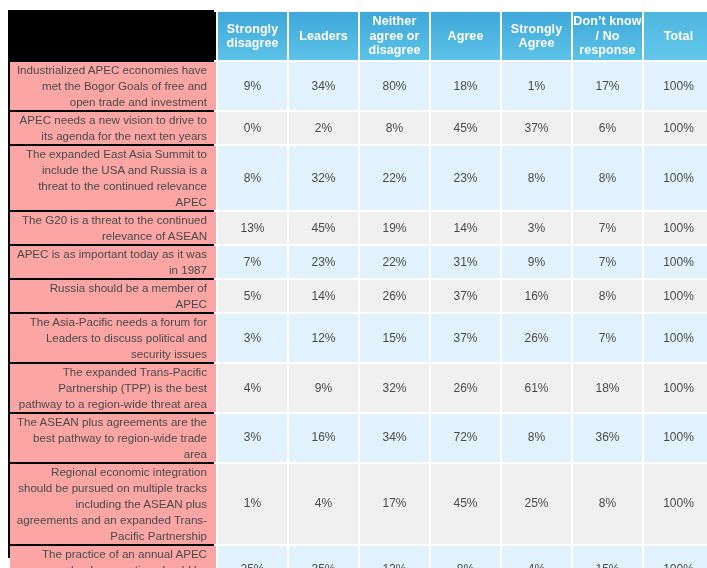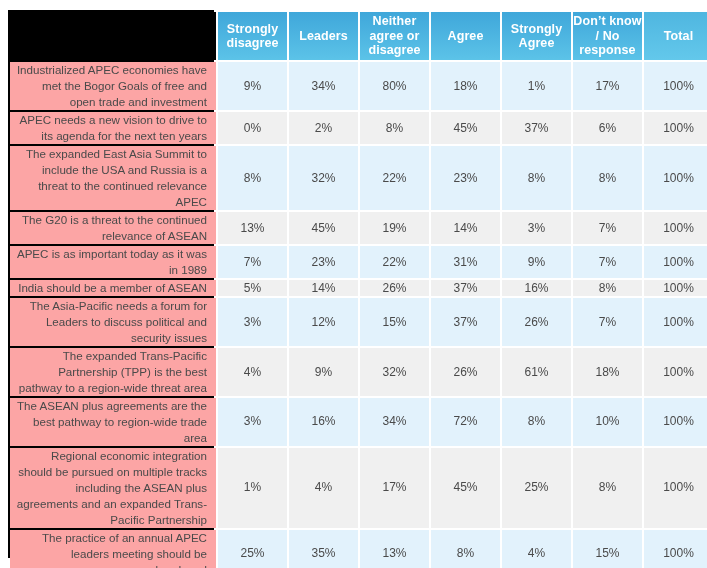--- a/index.html
+++ b/index.html
@@ -159,31 +159,31 @@
           <td class="row-label">The G20 is a threat to the continued relevance of ASEAN</td>
           <td class="val">13%</td>
           <td class="val">45%</td>
           <td class="val">19%</td>
           <td class="val">14%</td>
           <td class="val">3%</td>
           <td class="val">7%</td>
           <td class="val">100%</td>
         </tr>
         <tr class="band-blue">
-          <td class="row-label">APEC is as important today as it was in 1989</td>
+          <td class="row-label">APEC is as important today as it was in 1987</td>
           <td class="val">7%</td>
           <td class="val">23%</td>
           <td class="val">22%</td>
           <td class="val">31%</td>
           <td class="val">9%</td>
           <td class="val">7%</td>
           <td class="val">100%</td>
         </tr>
         <tr class="band-gray">
-          <td class="row-label">India should be a member of ASEAN</td>
+          <td class="row-label">Russia should be a member of APEC</td>
           <td class="val">5%</td>
           <td class="val">14%</td>
           <td class="val">26%</td>
           <td class="val">37%</td>
           <td class="val">16%</td>
           <td class="val">8%</td>
           <td class="val">100%</td>
         </tr>
         <tr class="band-blue">
           <td class="row-label">The Asia-Pacific needs a forum for Leaders to discuss political and security issues</td>
@@ -205,21 +205,21 @@
           <td class="val">18%</td>
           <td class="val">100%</td>
         </tr>
         <tr class="band-blue">
           <td class="row-label">The ASEAN plus agreements are the best pathway to region-wide trade area</td>
           <td class="val">3%</td>
           <td class="val">16%</td>
           <td class="val">34%</td>
           <td class="val">72%</td>
           <td class="val">8%</td>
-          <td class="val">10%</td>
+          <td class="val">36%</td>
           <td class="val">100%</td>
         </tr>
         <tr class="band-gray">
           <td class="row-label">Regional economic integration should be pursued on multiple tracks including the ASEAN plus agreements and an expanded Trans-Pacific Partnership</td>
           <td class="val">1%</td>
           <td class="val">4%</td>
           <td class="val">17%</td>
           <td class="val">45%</td>
           <td class="val">25%</td>
           <td class="val">8%</td>

